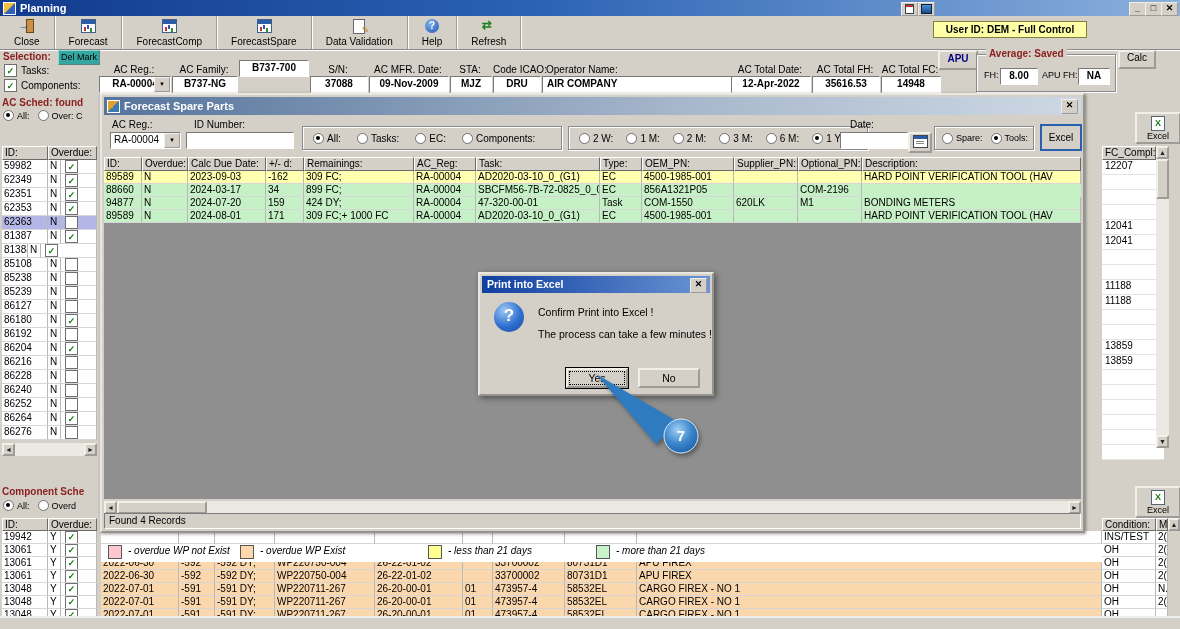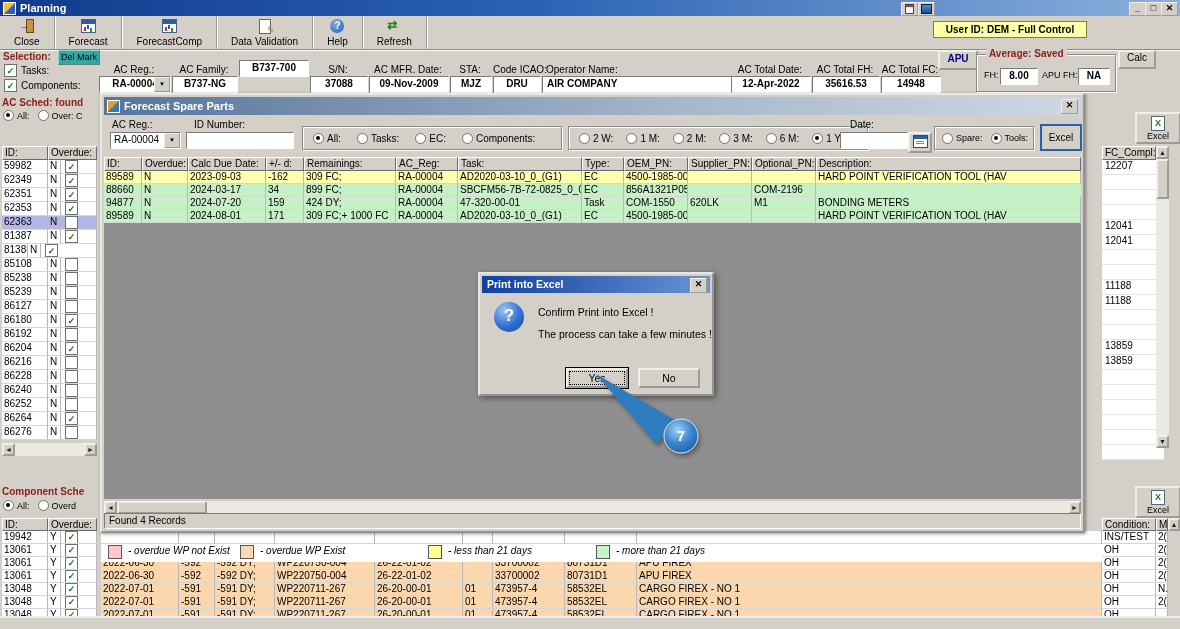--- a/index.html
+++ b/index.html
@@ -82,22 +82,22 @@
   .window{background:#d4d0c8;border:2px outset #e8e7e0;box-shadow:1px 1px 3px rgba(0,0,0,.4)}
   .stitle{position:absolute;left:2px;top:2px;right:2px;height:18px;
     background:linear-gradient(90deg,#56749c,#a8b8cc 60%,#cdd8e4);color:#fff;font-weight:bold;font-size:11px;
     display:flex;align-items:center;gap:4px;padding-left:3px;box-sizing:border-box}
   .sicon{width:11px;height:11px;background:linear-gradient(135deg,#e0a030 50%,#3a7ab0 50%);border:1px solid #fff;flex:none}
   .xbtn{position:absolute;right:3px;top:2px;width:15px;height:13px;background:#d4d0c8;border:1px outset #f0efe8;
     color:#000;font-size:9px;line-height:11px;text-align:center;font-weight:bold}
   .srow{display:flex;height:13px}
   .srow.yellow{background:#ffffb0}
   .srow.green{background:#c6f0c6}
-  .sc1{width:38px}.sc2{width:46px}.sc3{width:78px}.sc4{width:38px}.sc5{width:92px}.sc6{width:62px}
-  .sc7{width:124px}.sc8{width:42px}.sc9{width:64px}.sc10{width:64px}.sc11{width:64px}.sc12{flex:1}
+  .sc1{width:38px}.sc2{width:46px}.sc3{width:78px}.sc4{width:38px}.sc5{width:110px}.sc6{width:62px}
+  .sc7{width:124px}.sc8{width:42px}.sc9{width:92px}.sc10{width:64px}.sc11{width:64px}.sc12{flex:1}
   .statusbar{position:absolute;left:2px;bottom:2px;right:2px;height:14px;border:1px solid;border-color:#7a7a7a #fff #fff #7a7a7a;
     background:#d4d0c8;font-size:10px;line-height:13px;padding-left:4px}
   
   .legend{position:absolute;left:101px;top:544px;width:1001px;height:18px;background:#fff;z-index:2}
   .legitem{position:absolute;top:1px;display:flex;align-items:flex-start}
   .legend div:nth-of-type(1){left:7px}.legend div:nth-of-type(2){left:139px}
   .legend div:nth-of-type(3){left:327px}.legend div:nth-of-type(4){left:495px}
   .sw{width:12px;height:12px;border:1px solid #555;flex:none}
   .leglab{font-style:italic;font-size:10px;margin-left:6px;white-space:nowrap}
   
@@ -149,20 +149,24 @@
         <div class="tbtn">
           <span class="ic ic-forecast"></span>
           <span class="tbl">Forecast</span>
         </div>
 
         <div class="tbtn">
           <span class="ic ic-forecast"></span>
           <span class="tbl">ForecastComp</span>
         </div>
 
+        <div class="tbtn">
+          <span class="ic ic-forecast"></span>
+          <span class="tbl">ForecastSpare</span>
+        </div>
 
         <div class="tbtn">
           <span class="ic ic-dataval"></span>
           <span class="tbl">Data Validation</span>
         </div>
 
         <div class="tbtn">
           <span class="ic ic-help"></span>
           <span class="tbl">Help</span>
         </div>

